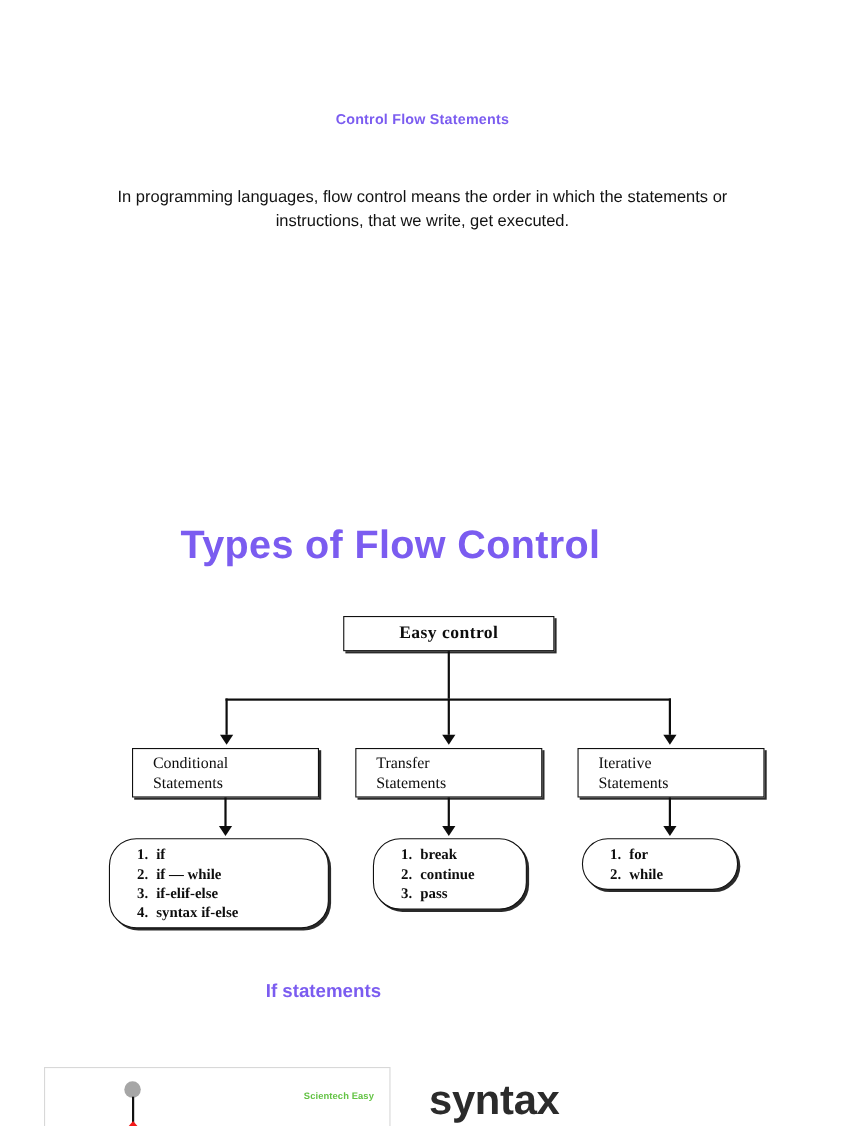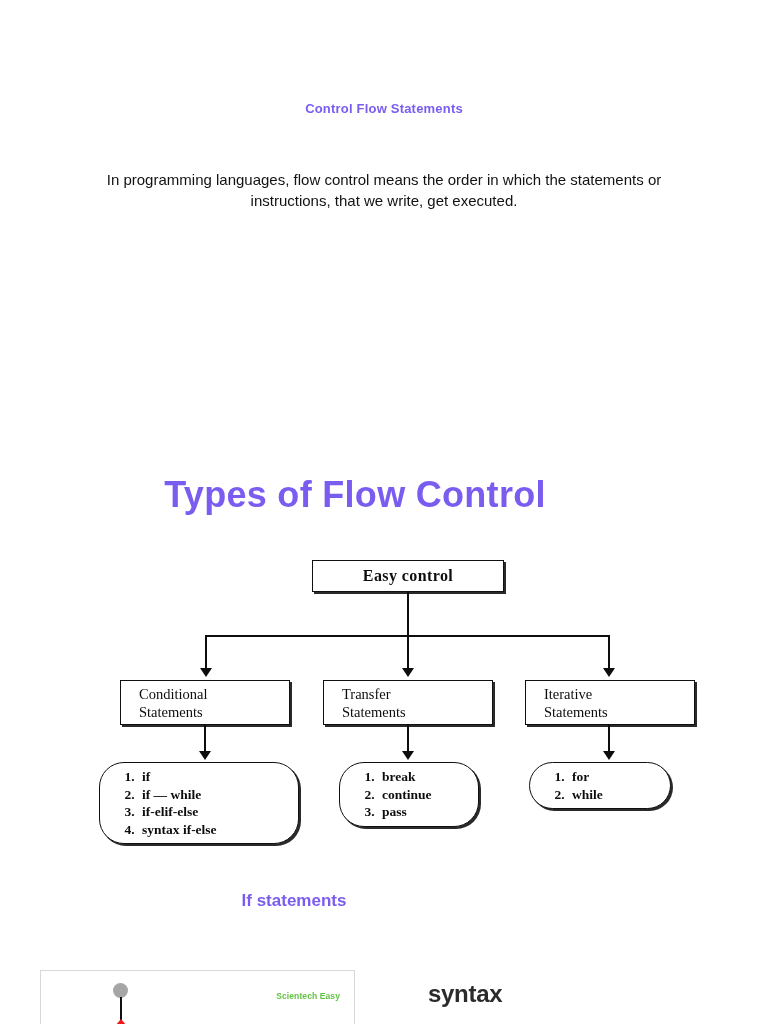--- a/index.html
+++ b/index.html
@@ -182,25 +182,24 @@
     border-left: 12px solid transparent;
     border-right: 12px solid transparent;
     border-bottom: 14px solid #f41919;
   }
 
   
   .syntax-word {
     position: absolute;
     left: 390px;
     top: 980px;
-    font-size: 24px;
+    font-size: 38px;
     font-weight: bold;
     color: #2b2b2b;
     letter-spacing: -0.3px;
-    margin-left: 38px;
   }
 </style>
 </head>
 <body>
 
 <div class="page-title">Control Flow Statements</div>
 
 <div class="intro">In programming languages, flow control means the order in which the statements or instructions, that we write, get executed.</div>
 
 <div class="section-heading">Types of Flow Control</div>

